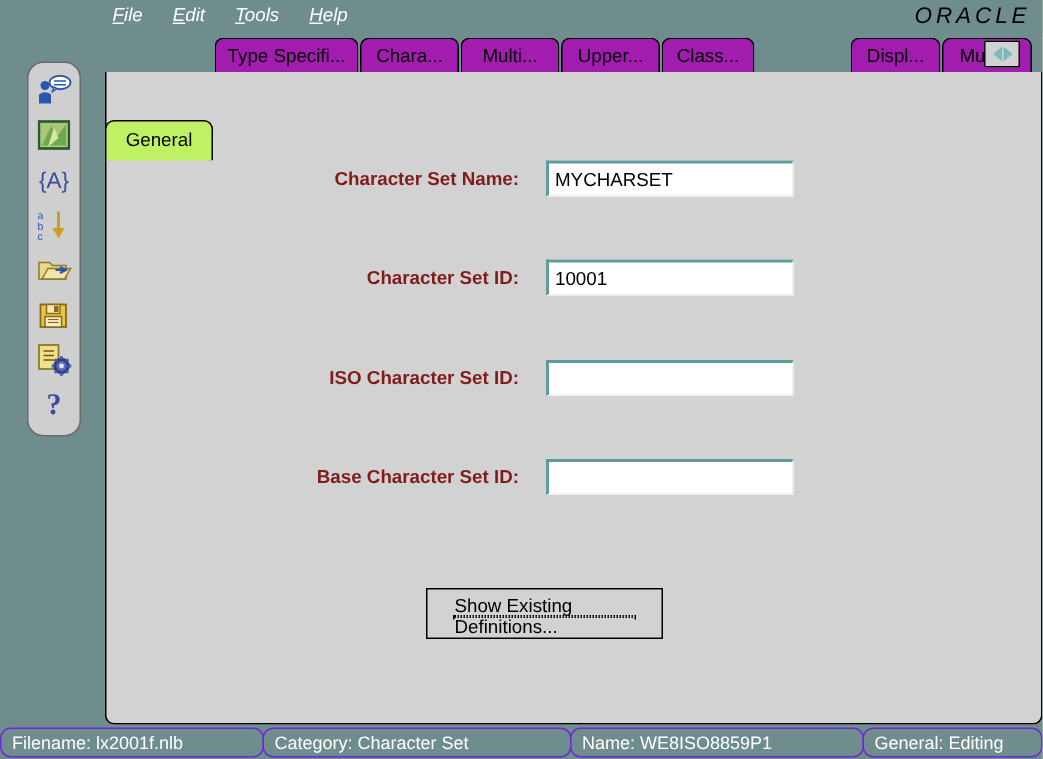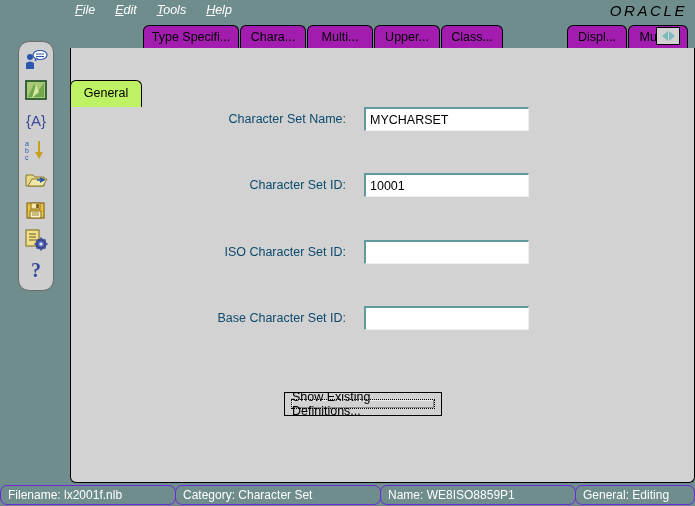--- a/index.html
+++ b/index.html
@@ -151,22 +151,23 @@
     position: absolute;
     height: 24px;
     display: flex;
     align-items: center;
   }
   .field-label {
     position: absolute;
     right: 0;
     white-space: nowrap;
     font-size: 12.5px;
-    color: #0c4a6e;
+    color: #7f1d1d;
     line-height: 24px;
+    font-weight: bold;
   }
   .field-input {
     position: absolute;
     height: 24px;
     background: #ffffff;
     border-top: 2px solid #5f9a9c;
     border-left: 2px solid #5f9a9c;
     border-right: 1px solid #efefef;
     border-bottom: 1px solid #efefef;
     box-sizing: border-box;
@@ -179,21 +180,21 @@
   }
   #show-defs-button {
     position: absolute;
     background: #d2d2d2;
     border: 1px solid #000;
     box-sizing: border-box;
     font-family: "Liberation Sans", sans-serif;
     font-size: 12.5px;
     color: #000;
     cursor: default;
-    padding: 5px;
+    padding: 16px;
   }
   #show-defs-inner {
     border: 1px dotted #000;
     margin: 1px;
     height: calc(100% - 4px);
     display: flex;
     align-items: center;
     justify-content: center;
     box-shadow: inset -1px -1px 0 #8a8a8a, inset 1px 1px 0 #f0f0f0;
   }

